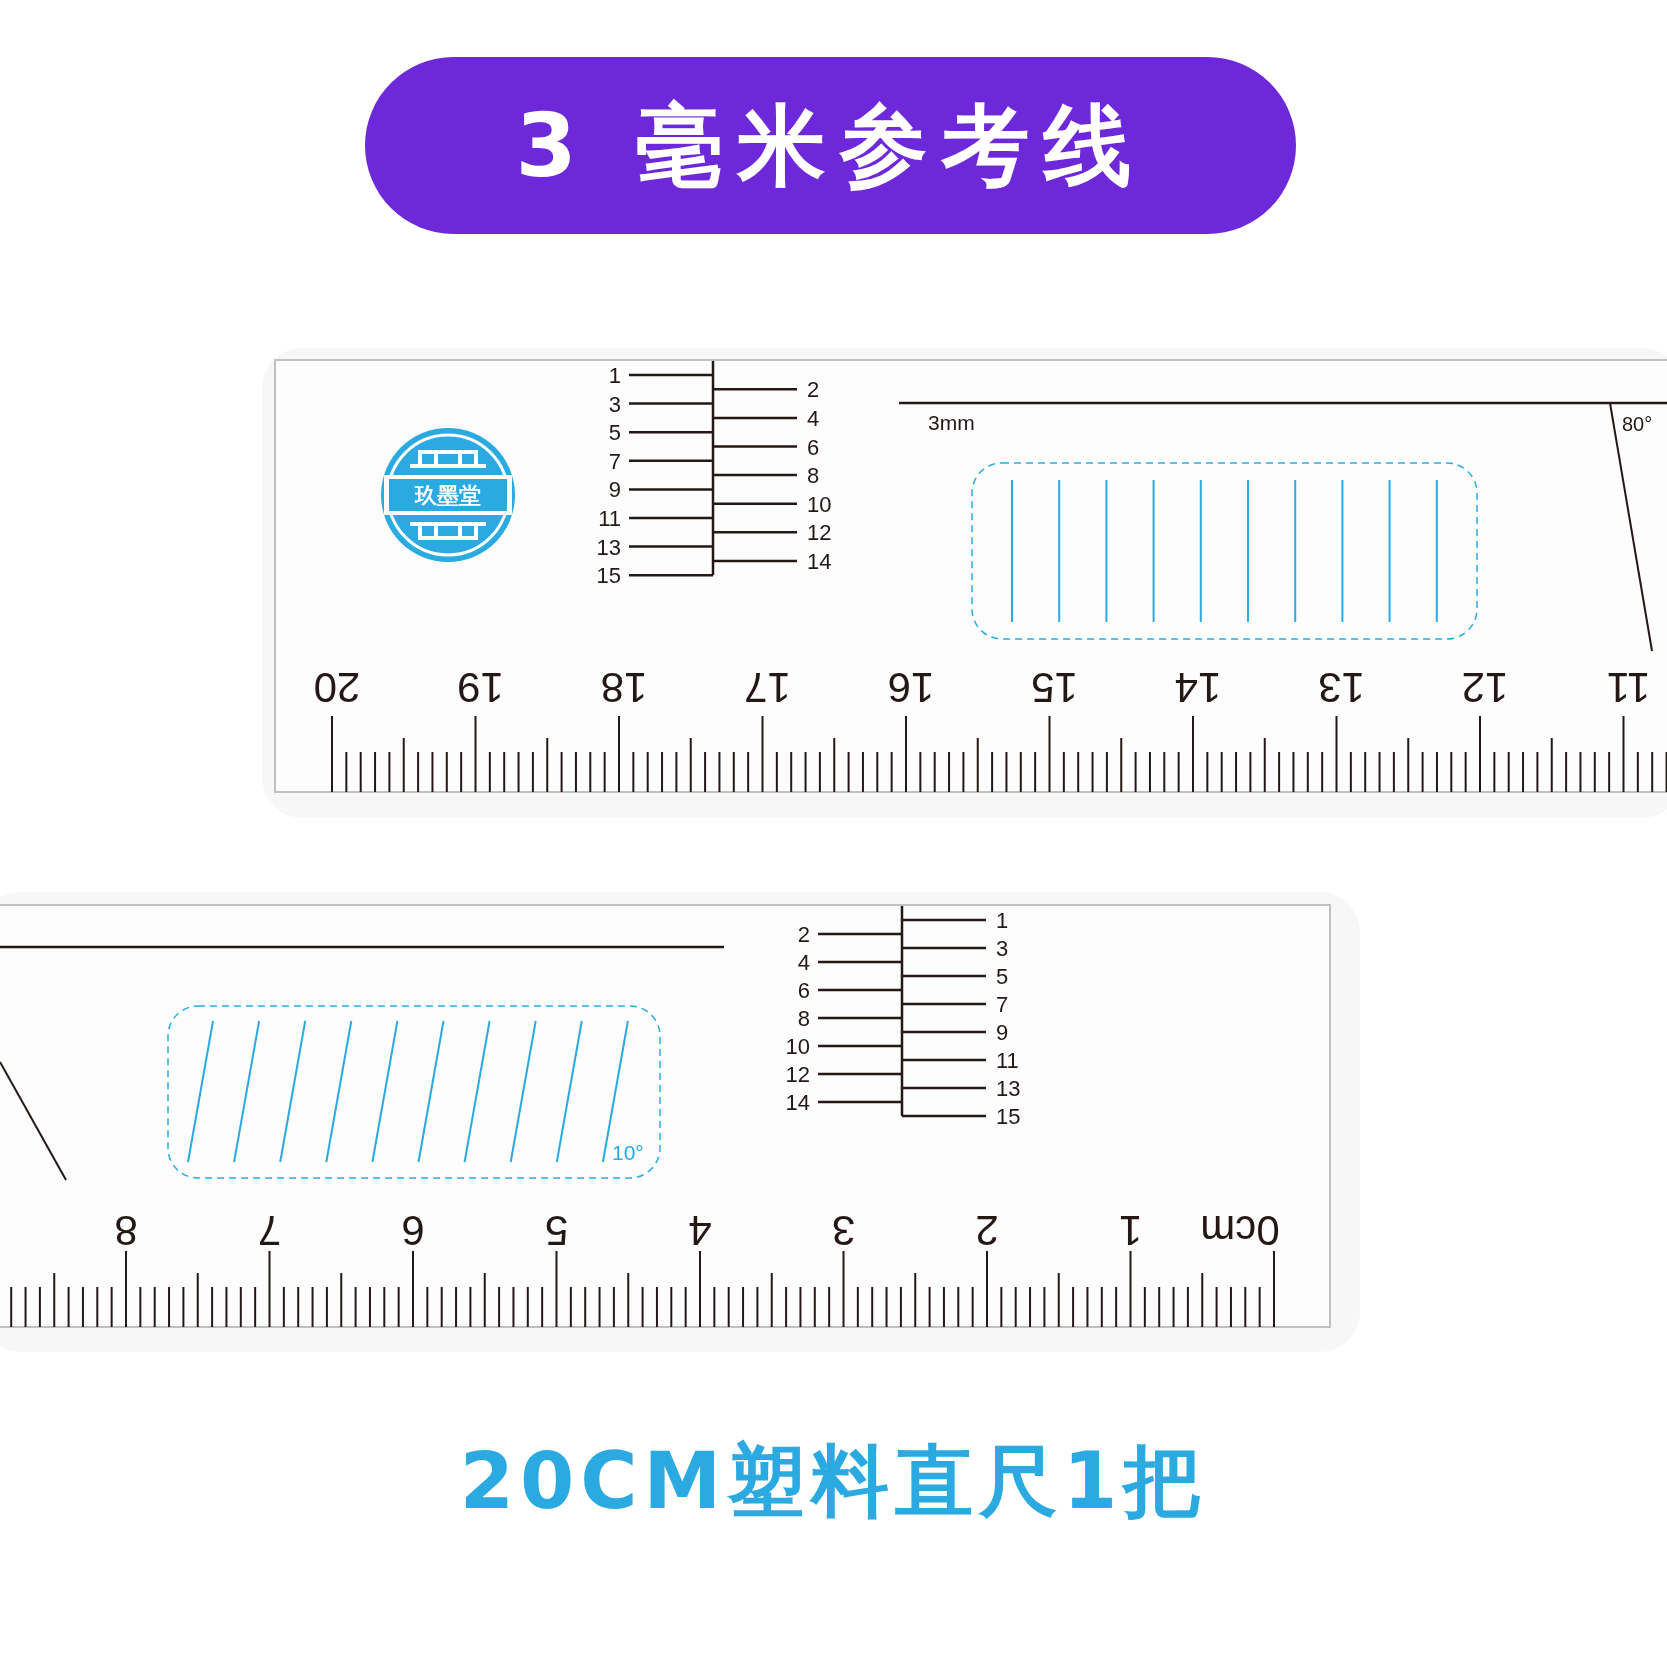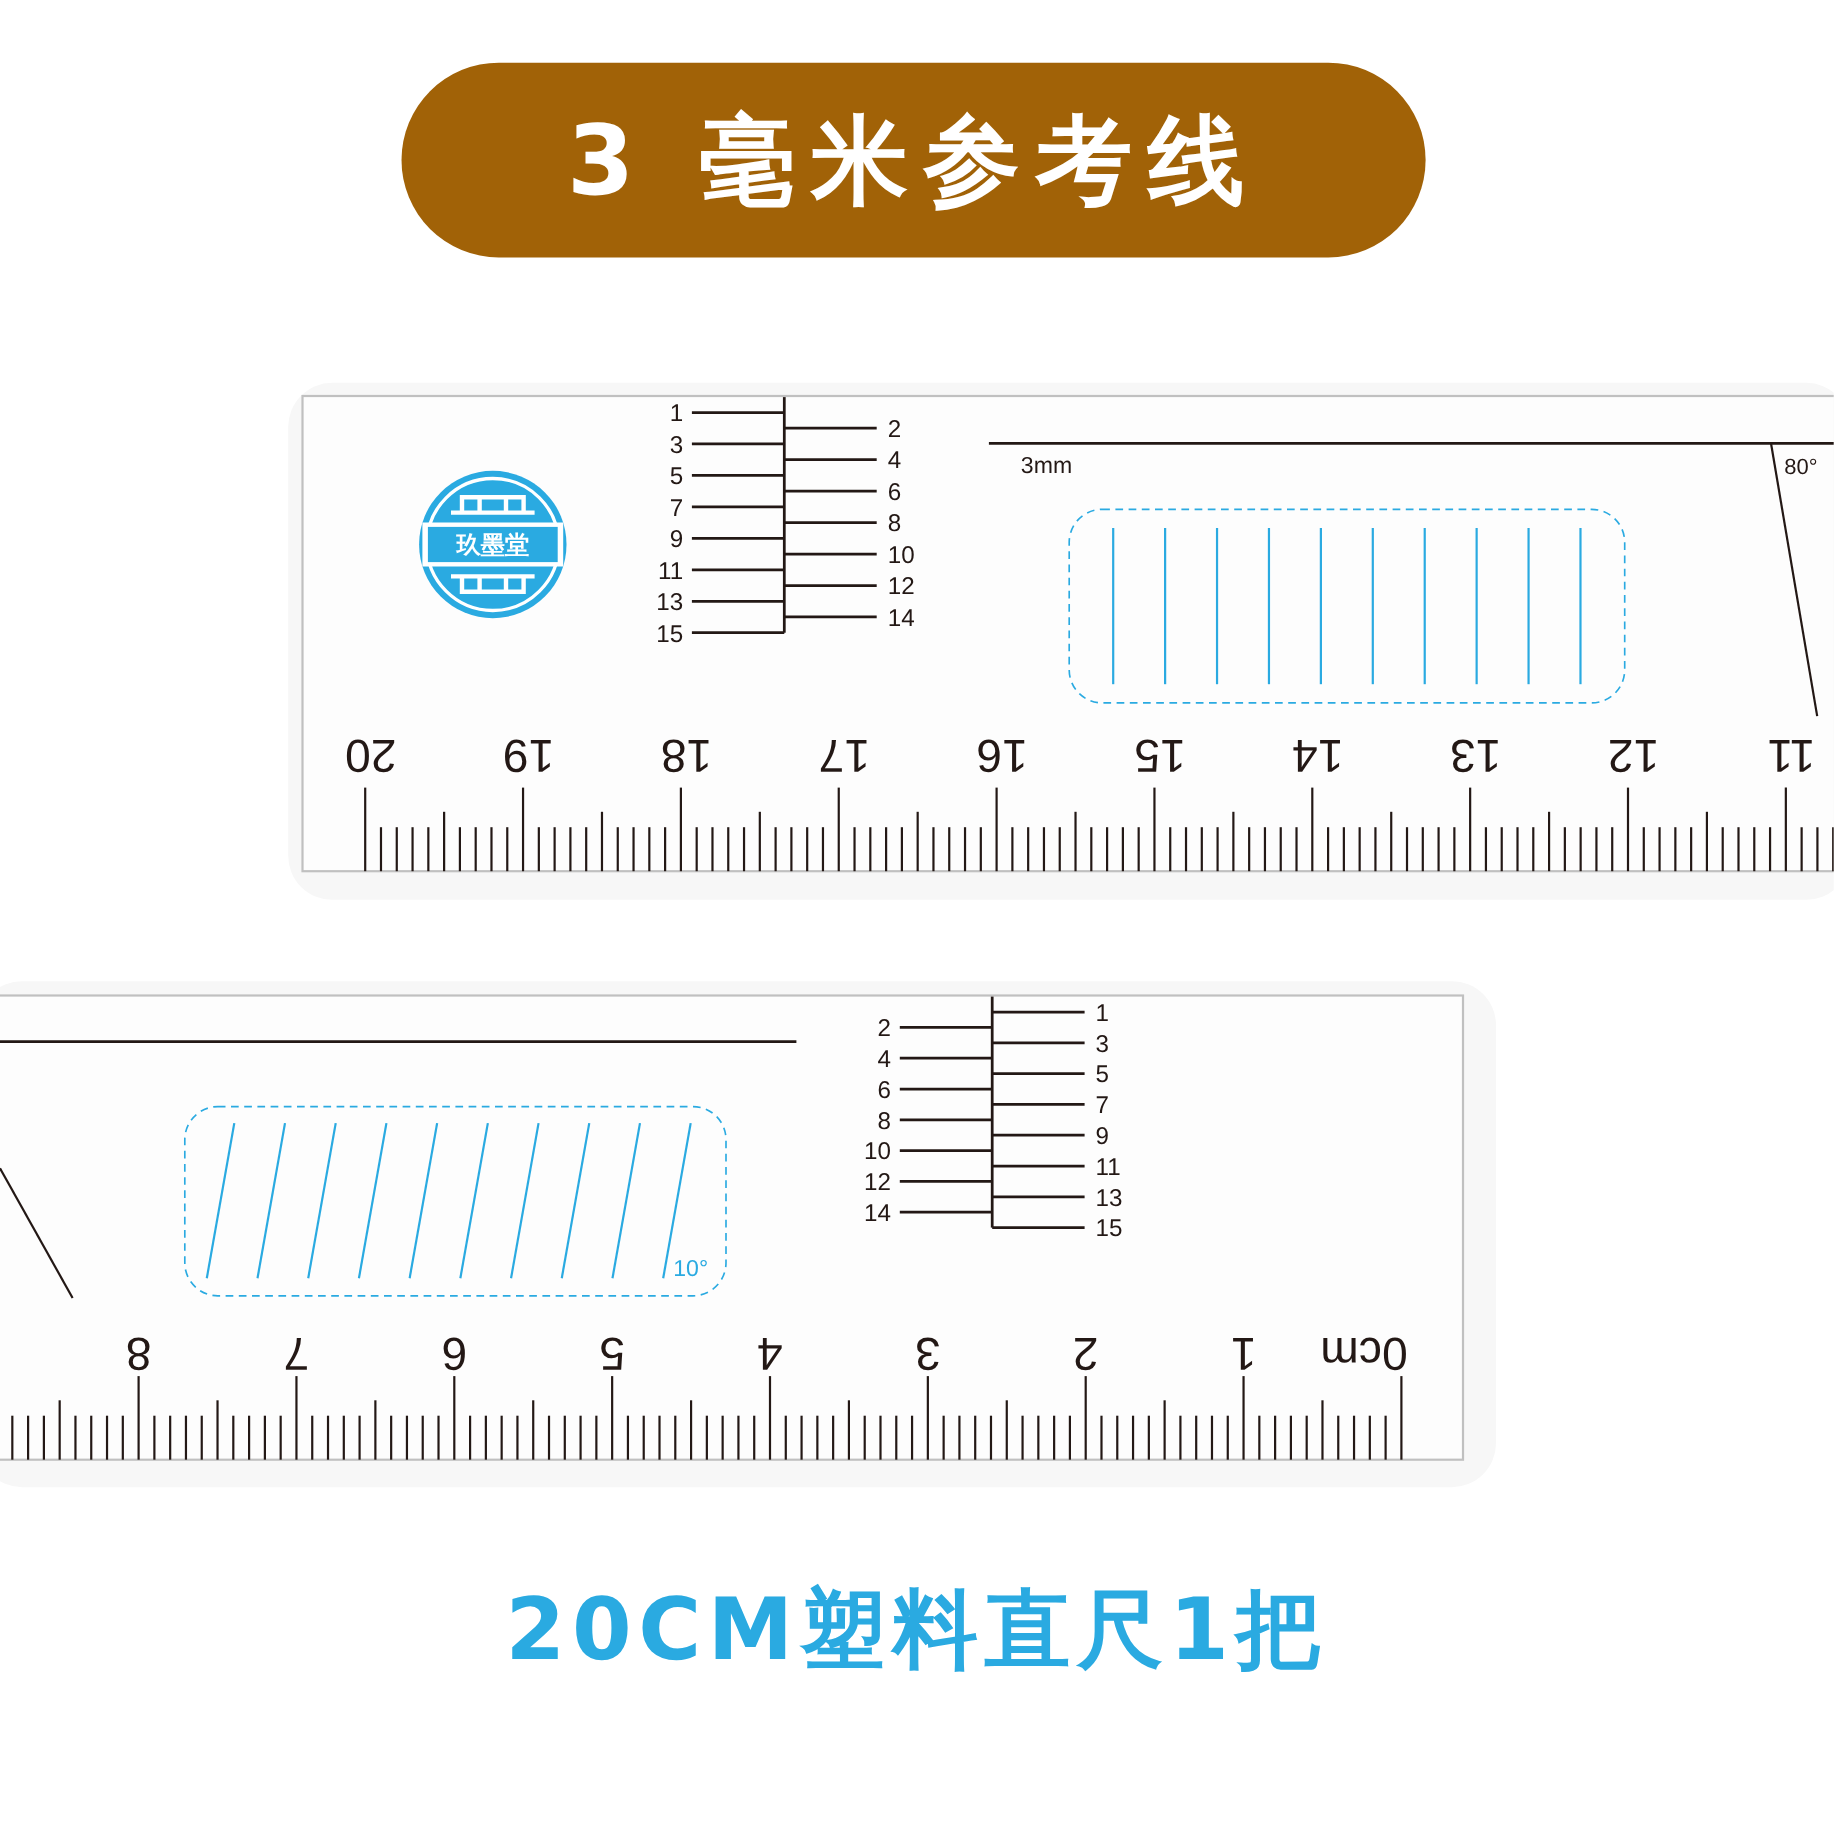--- a/index.html
+++ b/index.html
@@ -1,19 +1,19 @@
 <!DOCTYPE html>
 <html><head>
   <meta charset="utf-8">
   <style>
     html, body { margin: 0; padding: 0; background: #ffffff; }
     body { width: 1667px; height: 1668px; position: relative; overflow: hidden;
            font-family: "Liberation Sans", "DejaVu Sans", sans-serif; }
     .pill { position: absolute; left: 365px; top: 57px; width: 931px; height: 177px;
-            background: #a16207; border-radius: 89px; display: flex; align-items: center;
+            background: #6d28d9; border-radius: 89px; display: flex; align-items: center;
             justify-content: center; }
     .pill-title { color: #ffffff; font-family: "DejaVu Sans", sans-serif; font-weight: bold;
                   font-size: 88px; letter-spacing: 14px; line-height: 1; }
     .caption { position: absolute; left: 0; top: 1430px; width: 1667px; text-align: center;
                color: #2aaae1; font-family: "DejaVu Sans", sans-serif; font-weight: bold;
                font-size: 78px; letter-spacing: 6px; }
     svg#canvas { position: absolute; left: 0; top: 0; }
     .num { font-family: "Liberation Sans", sans-serif; fill: #231815; }
   </style>
 </head>

